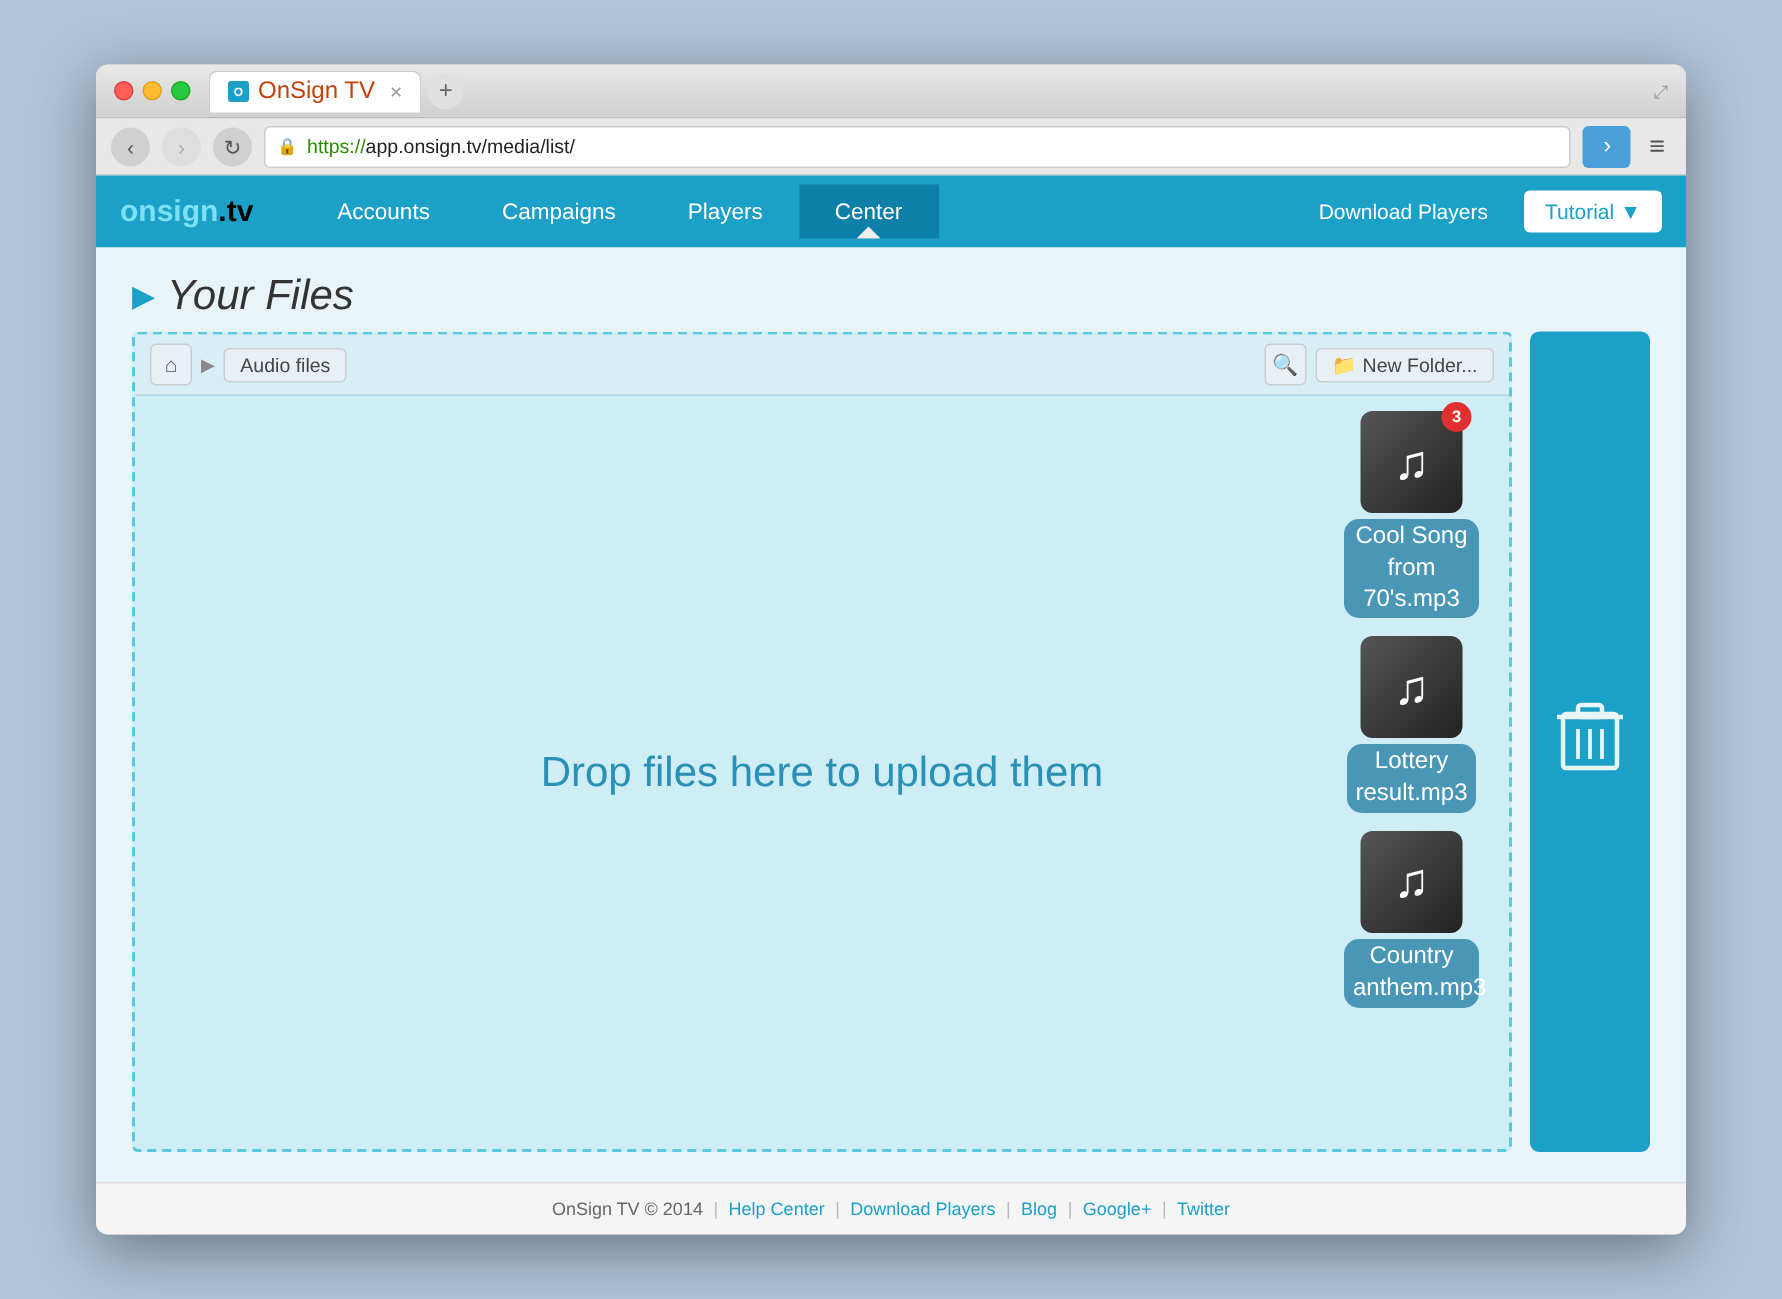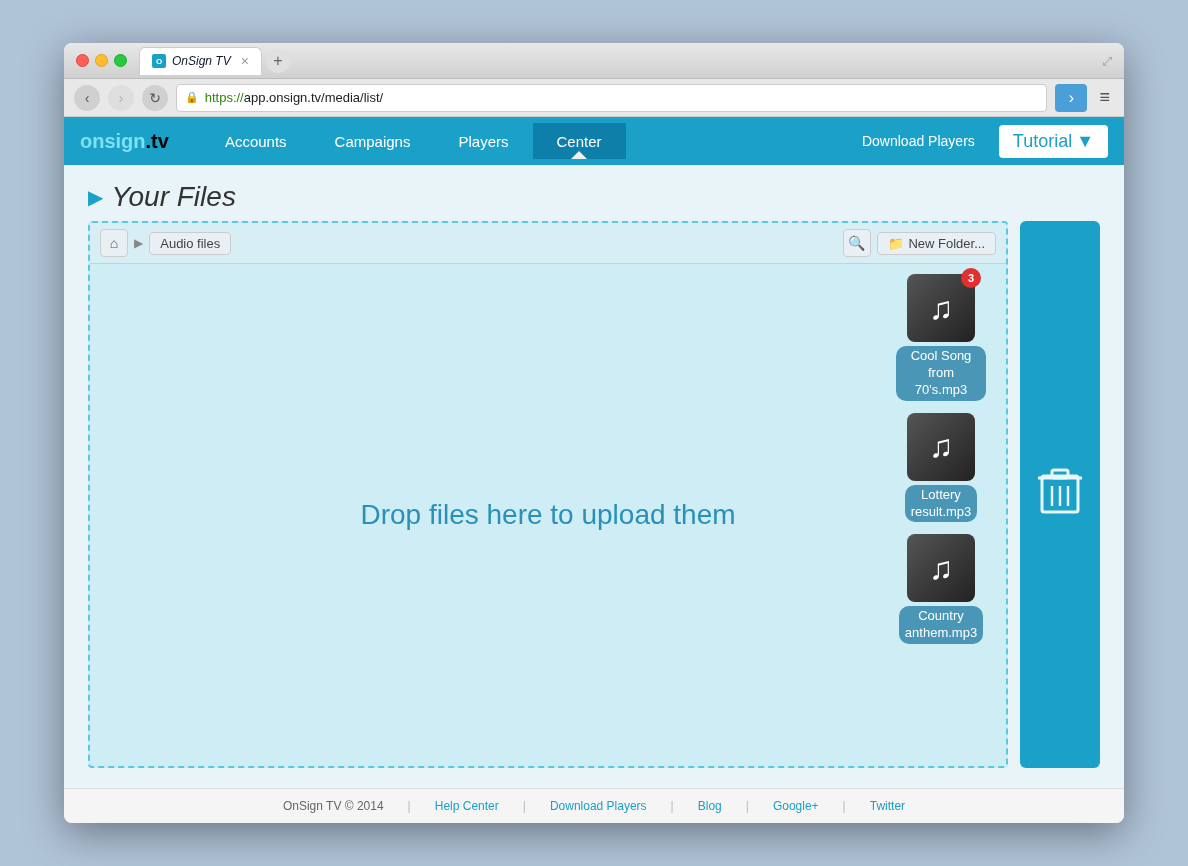--- a/index.html
+++ b/index.html
@@ -69,21 +69,21 @@
       height: 14px;
       background: #1ba0c8;
       border-radius: 2px;
       display: inline-flex;
       align-items: center;
       justify-content: center;
       color: white;
       font-size: 8px;
       font-weight: bold;
     }
-    .browser-tab .tab-title { font-size: 12px; color: #0f172a; font-style: italic; }
+    .browser-tab .tab-title { font-size: 16px; color: #c2410c; }
     .browser-tab .tab-close {
       color: #999;
       font-size: 14px;
       cursor: pointer;
       margin-left: 4px;
     }
     .new-tab-btn {
       width: 24px;
       height: 24px;
       border-radius: 50%;
@@ -216,21 +216,21 @@
       font-size: 14px;
       cursor: pointer;
       padding: 0 16px;
     }
     .tutorial-btn {
       background: white;
       color: #1ba0c8;
       border: none;
       padding: 6px 14px;
       border-radius: 4px;
-      font-size: 18px;
+      font-size: 14px;
       cursor: pointer;
       display: flex;
       align-items: center;
       gap: 4px;
     }
     
     .page-content {
       flex: 1;
       background: #e8f4f8;
       overflow: auto;
@@ -388,21 +388,21 @@
       font-size: 11px;
       font-weight: bold;
       display: flex;
       align-items: center;
       justify-content: center;
     }
     .file-label {
       margin-top: 4px;
       background: rgba(30, 120, 160, 0.75);
       color: white;
-      font-size: 13px;
+      font-size: 16px;
       padding: 2px 6px;
       border-radius: 10px;
       text-align: center;
       max-width: 90px;
       line-height: 1.3;
     }
     .trash-area {
       width: 80px;
       background: #1ba0c8;
       border-radius: 6px;
@@ -417,21 +417,21 @@
       opacity: 0.9;
     }
     
     .footer {
       background: #f5f5f5;
       border-top: 1px solid #ddd;
       padding: 10px 20px;
       display: flex;
       align-items: center;
       justify-content: center;
-      gap: 24px;
+      gap: 7px;
       font-size: 12px;
       color: #666;
       flex-shrink: 0;
     }
     .footer a {
       color: #1ba0c8;
       text-decoration: none;
       cursor: pointer;
     }
     .footer-sep { color: #bbb; }

